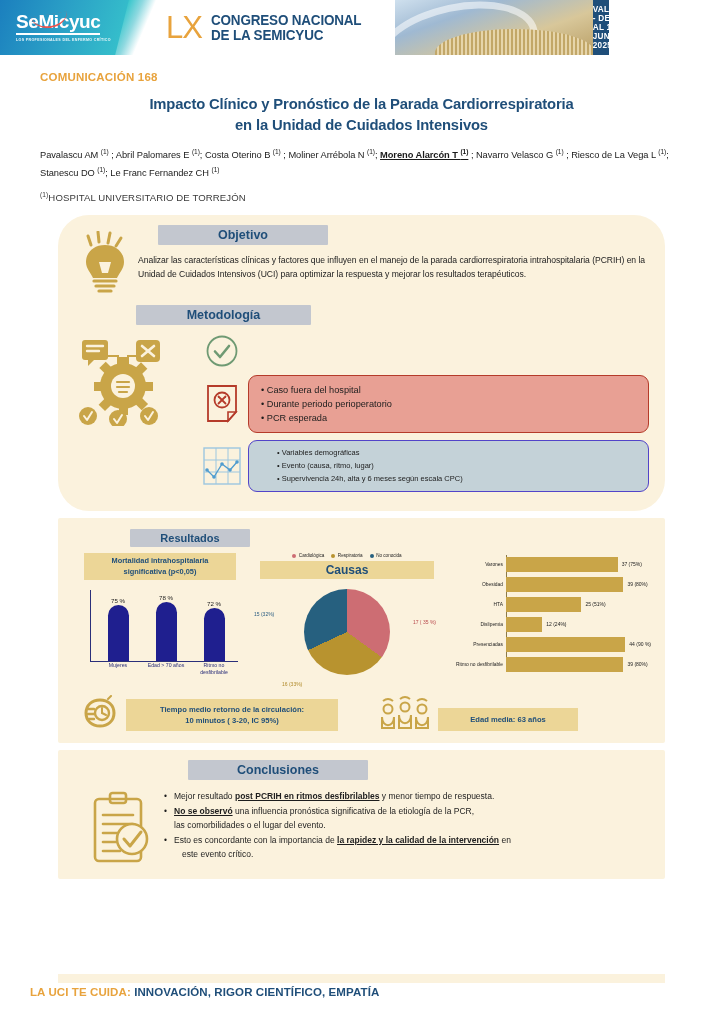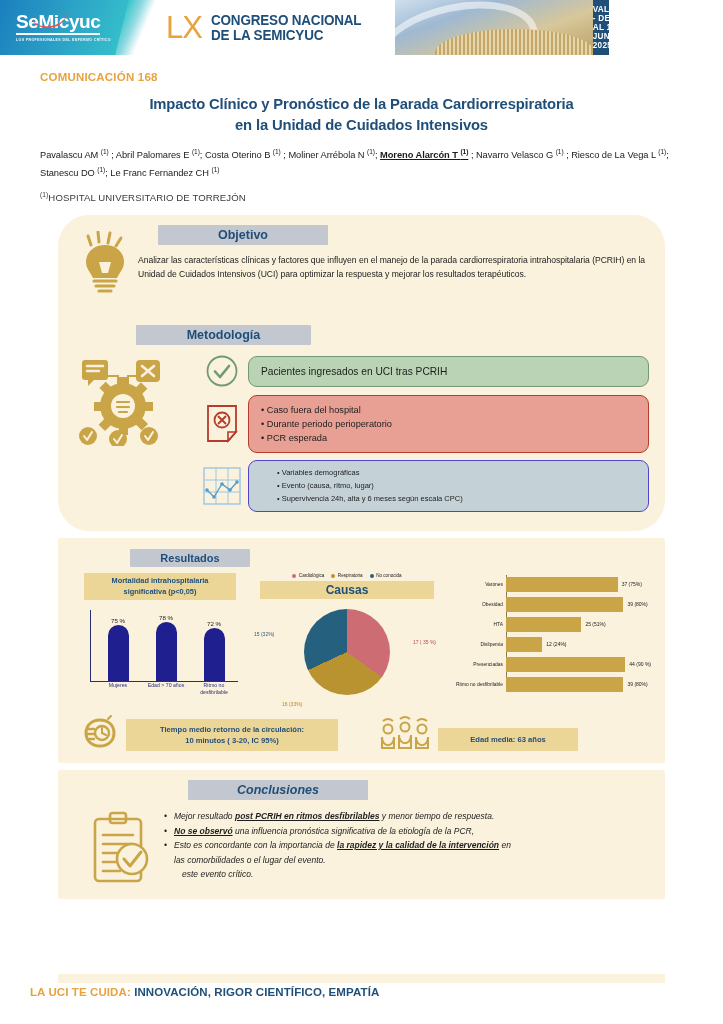--- a/index.html
+++ b/index.html
@@ -77,42 +77,42 @@
     text-align: left; letter-spacing: -0.05px;
   }
   .authors .bold-author { font-weight: bold; text-decoration: underline; }
   .authors sup, .affil sup { font-size: 6.6px; }
   .affil { color: #3a3a3a; font-size: 9.6px; margin-top: 11px; letter-spacing: 0.1px; }
 
   
   .panel { background: #fbf2dd; margin: 0 58px; border-radius: 2px; }
   .panel-1 { margin-top: 12px; padding: 10px 0 12px 0; border-radius: 31px; }
   .panel-2 { margin-top: 7px; padding: 10px 0 12px 0; }
-  .panel-3 { margin-top: 7px; padding: 10px 0 14px 0; font-style: italic; }
+  .panel-3 { margin-top: 7px; padding: 10px 0 14px 0; }
 
   .sec-head {
     background: #c3c7cf; color: #1f4e79; font-weight: bold;
     font-size: 12.5px; text-align: center; padding: 3px 0;
     display: inline-block; border-radius: 1px;
   }
 
   
   .obj-row { display: flex; align-items: flex-start; padding: 0 16px; }
   .bulb { width: 62px; flex: none; display: flex; justify-content: center; padding-top: 6px; }
   .obj-right { flex: 1; }
   .obj-head-wrap { padding-left: 22px; }
   .sec-head-obj { width: 170px; }
   .obj-text {
     font-size: 8.6px; color: #222; line-height: 13.5px;
     margin-top: 9px; padding-left: 2px; letter-spacing: -0.05px;
   }
 
   
   .met-head-wrap { padding-left: 78px; }
-  .sec-head-met { width: 175px; margin-top: 20px; }
+  .sec-head-met { width: 175px; }
   .met-body { display: flex; padding: 9px 16px 0 16px; }
   .met-left { width: 122px; flex: none; position: relative; }
   .met-right { flex: 1; }
   .met-row { display: flex; align-items: center; margin-bottom: 7px; }
   .met-icon { width: 52px; flex: none; display: flex; justify-content: center; align-items: center; }
   .box-green {
     flex: 1; background: #b9d3b4; border: 1.2px solid #6f9a73; border-radius: 9px;
     padding: 9px 12px; font-size: 10.2px; color: #1d1d1d;
   }
   .box-red {
@@ -323,21 +323,20 @@
       </div>
 
       <div class="met-right">
         <div class="met-row">
           <div class="met-icon">
             <svg width="34" height="34" viewBox="0 0 34 34">
               <circle cx="17" cy="17" r="14.5" fill="none" stroke="#6f9a73" stroke-width="1.8"></circle>
               <polyline points="10,17.5 15,23 24,12" fill="none" stroke="#6f9a73" stroke-width="2.6" stroke-linecap="round" stroke-linejoin="round"></polyline>
             </svg>
           </div>
-          <div class="box-green">Pacientes ingresados en UCI tras PCRIH</div>
         </div>
 
         <div class="met-row">
           <div class="met-icon">
             <svg width="34" height="40" viewBox="0 0 34 40">
               <path d="M3 2 H31 V28 L23 37 H3 Z" fill="none" stroke="#b53b2a" stroke-width="1.8"></path>
               <path d="M31 28 L23 28 L23 37 Z" fill="none" stroke="#b53b2a" stroke-width="1.6"></path>
               <circle cx="17" cy="16" r="7.5" fill="none" stroke="#b53b2a" stroke-width="1.8"></circle>
               <g stroke="#b53b2a" stroke-width="1.8" stroke-linecap="round">
                 <line x1="13.5" y1="12.5" x2="20.5" y2="19.5"></line>
@@ -534,22 +533,22 @@
             <line x1="13" y1="51" x2="30" y2="51"></line>
             <line x1="13" y1="60" x2="30" y2="60"></line>
           </g>
           <circle cx="42" cy="48" r="15" fill="#fbf2dd" stroke="#c9a548" stroke-width="2.6"></circle>
           <polyline points="34,48 40,55 51,41" fill="none" stroke="#c9a548" stroke-width="3" stroke-linecap="round" stroke-linejoin="round"></polyline>
         </svg>
       </div>
       <div class="con-list">
         <div class="con-li"><span>Mejor resultado </span><b>post PCRIH en ritmos desfibrilables</b><span> y menor tiempo de respuesta.</span></div>
         <div class="con-li"><span> </span><b>No se observó</b><span> una influencia pronóstica significativa de la etiología de la PCR,</span></div>
+        <div class="con-li cont">las comorbilidades o el lugar del evento.</div>
         <div class="con-li"><span>Esto es concordante con la importancia de </span><b>la rapidez y la calidad de la intervención</b><span> en</span></div>
-        <div class="con-li cont">las comorbilidades o el lugar del evento.</div>
         <div class="con-li cont" style="padding-left:18px;">este evento crítico.</div>
       </div>
     </div>
   </div>
 
   <div class="footer">
     <div class="footer-band"></div>
     <div class="footer-txt">
       <span class="o">LA UCI TE CUIDA:</span><span class="b"> INNOVACIÓN, RIGOR CIENTÍFICO, EMPATÍA</span>
     </div>

